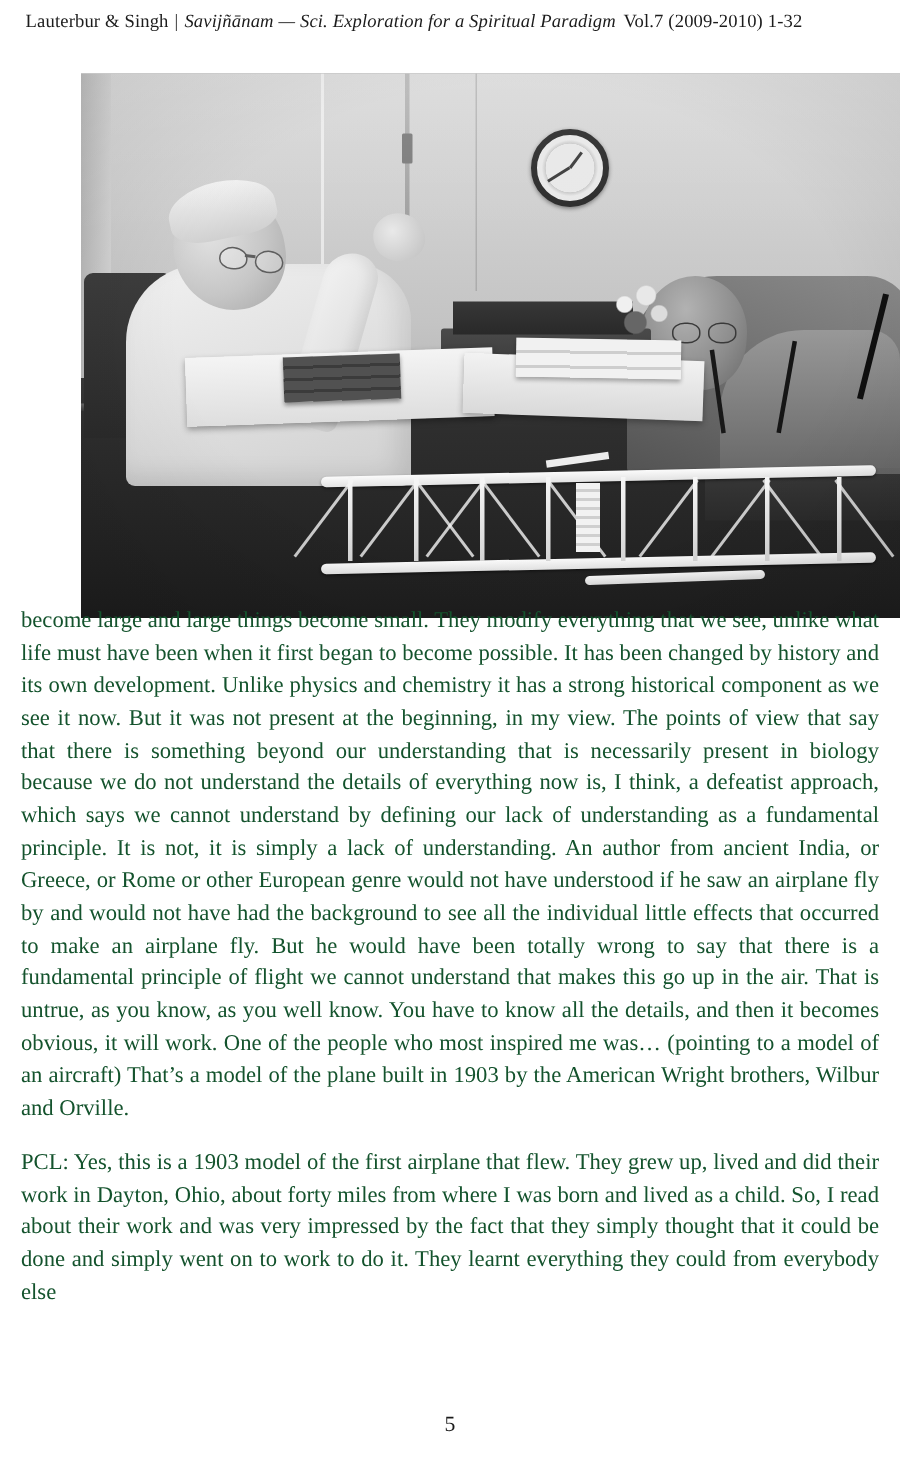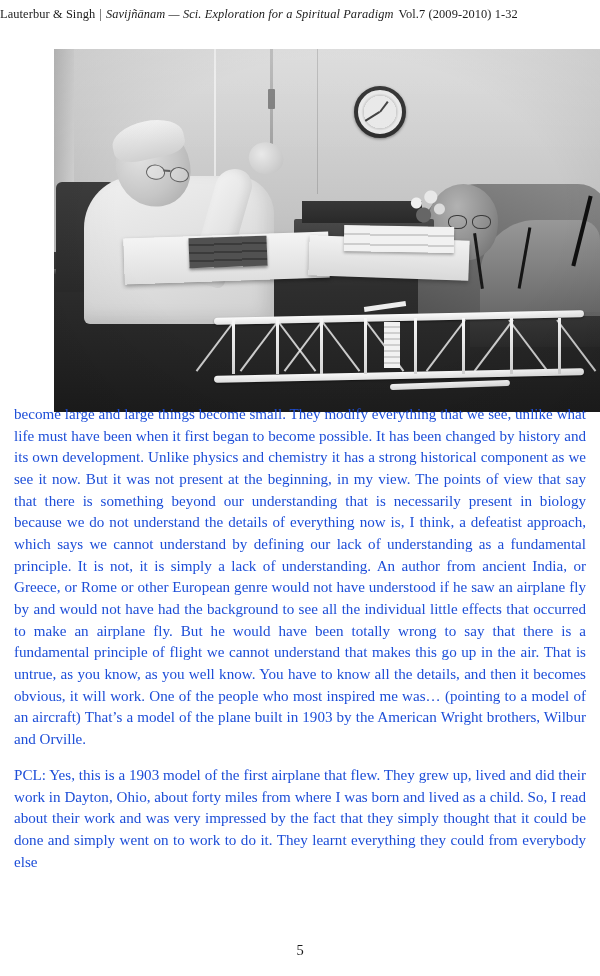--- a/index.html
+++ b/index.html
@@ -22,20 +22,21 @@
     height: 976px;
     background: #ffffff;
   }
 
   
   .running-header {
     position: absolute;
     left: 0;
     top: 7px;
     width: 552px;
+    text-align: center;
     font-size: 12.4px;
     letter-spacing: 0.1px;
     white-space: nowrap;
     color: #1c1c1c;
   }
   .running-header .hdr-authors { font-weight: 400; }
   .running-header .hdr-sep {
     padding: 0 4px;
     color: #333;
   }
@@ -488,21 +489,21 @@
   
   .body-text {
     position: absolute;
     left: 14px;
     top: 404px;
     width: 572px;
     font-size: 15.1px;
     line-height: 21.65px;
     text-align: justify;
     text-justify: inter-word;
-    color: #1d4ed8;
+    color: #14532d;
   }
   .body-text p {
     margin: 0;
   }
   .body-text p + p {
     margin-top: 14.5px;
   }
   .para-flow {
     text-align: justify;
   }

